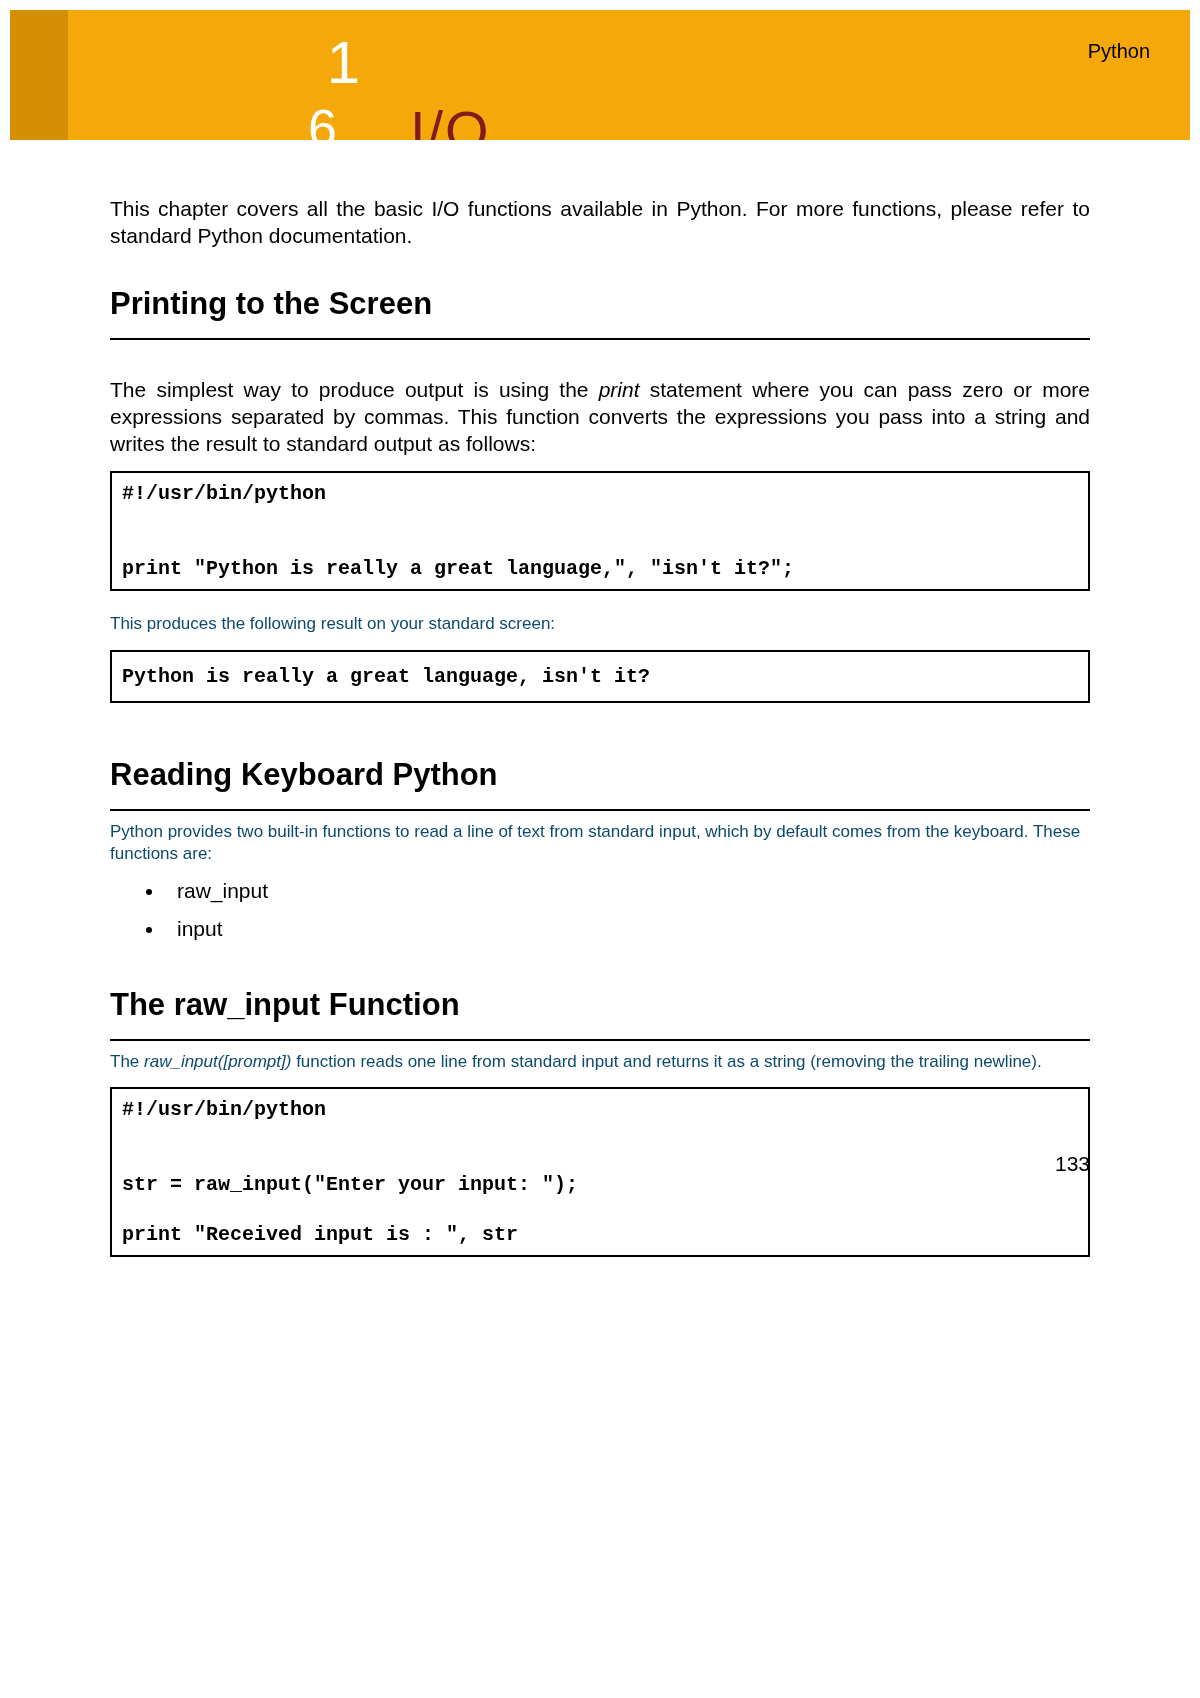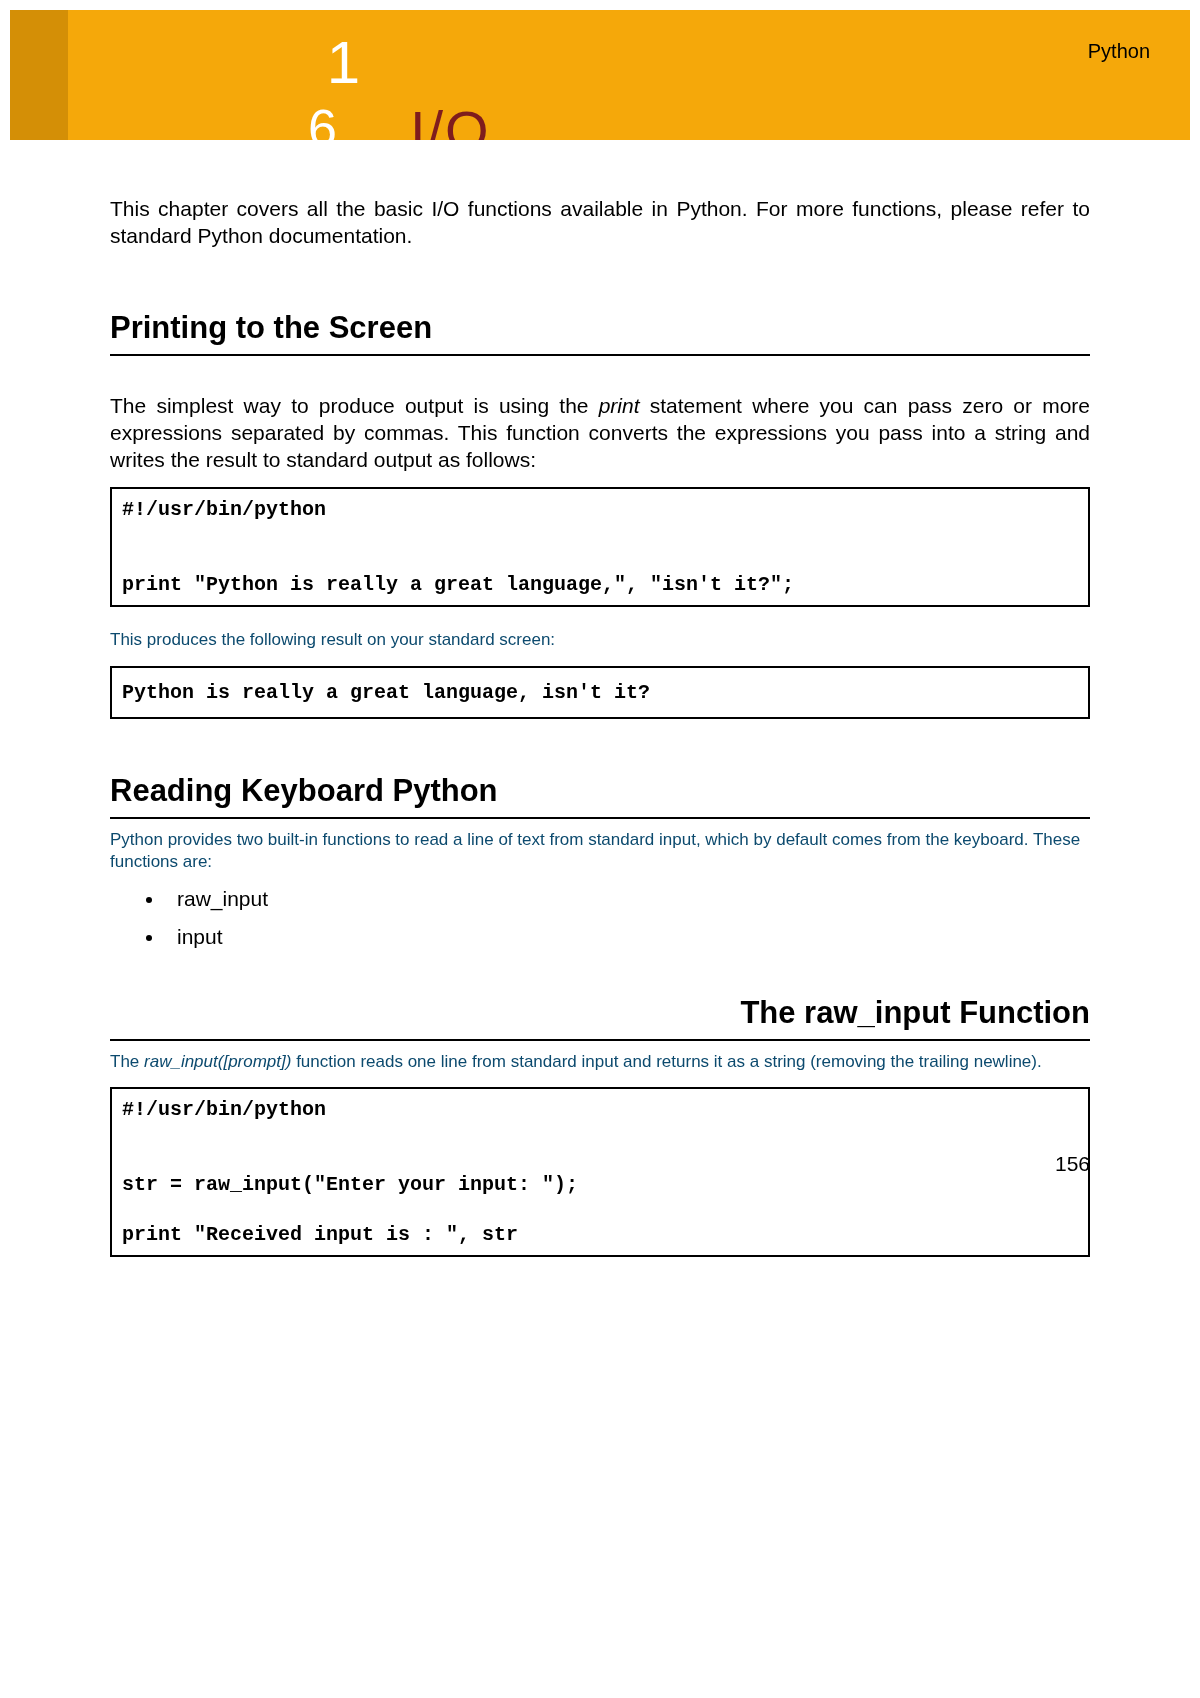--- a/index.html
+++ b/index.html
@@ -75,27 +75,27 @@
     position: absolute;
     top: 195px;
     left: 110px;
     width: 980px;
   }
   .intro-para {
     font-size: 21px;
     color: #000;
     text-align: justify;
     line-height: 1.3;
-    margin-bottom: 60px;
+    margin-bottom: 36px;
   }
   h2.section-heading {
     font-family: Arial, Helvetica, sans-serif;
     font-size: 31px;
     font-weight: bold;
-    padding-bottom: 8px;
+    padding-bottom: 16px;
     border-bottom: 2px solid #000;
     margin-bottom: 10px;
   }
   .body-para {
     font-size: 21px;
     color: #000;
     text-align: justify;
     line-height: 1.3;
     margin-bottom: 14px;
     margin-top: 36px;
@@ -121,21 +121,21 @@
   ul.func-list {
     list-style: disc;
     margin-left: 55px;
     margin-bottom: 44px;
   }
   ul.func-list li {
     font-size: 21px;
     padding-left: 12px;
     margin-bottom: 14px;
   }
-  .section3 { margin-top: 46px; text-align: right; }
+  .section3 { margin-top: 46px; }
   .page-num {
     position: absolute;
     right: 110px;
     bottom: 522px;
     font-size: 21px;
     color: #000;
   }
 </style>
 </head>
 <body>
@@ -178,13 +178,13 @@
   </p>
   <div class="code-box">#!/usr/bin/python
 
 
 str = raw_input("Enter your input: ");
 
 print "Received input is : ", str</div>
 
 </div>
 
-<div class="page-num">156</div>
+<div class="page-num">133</div>
 
 </body></html>

